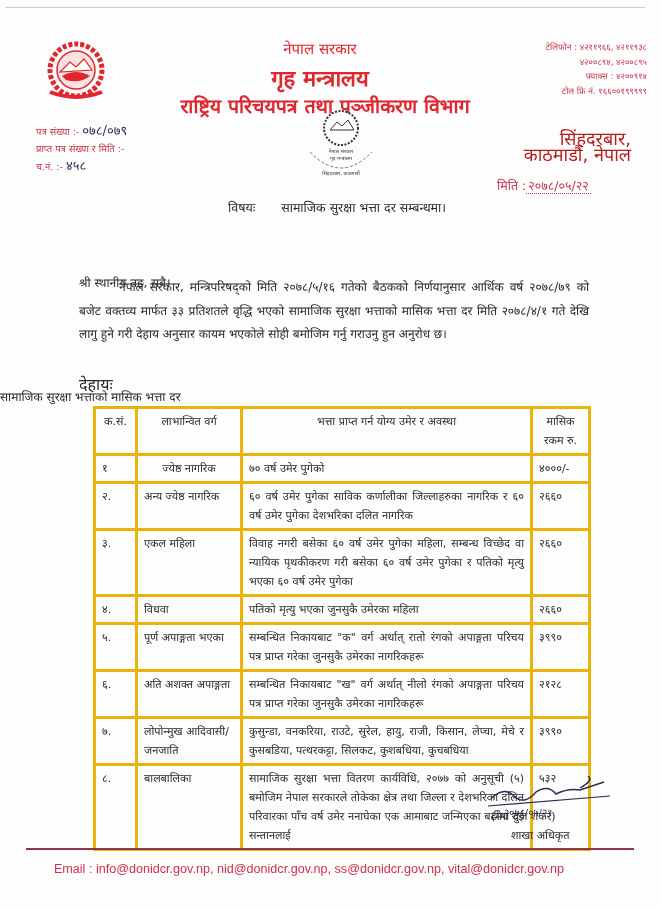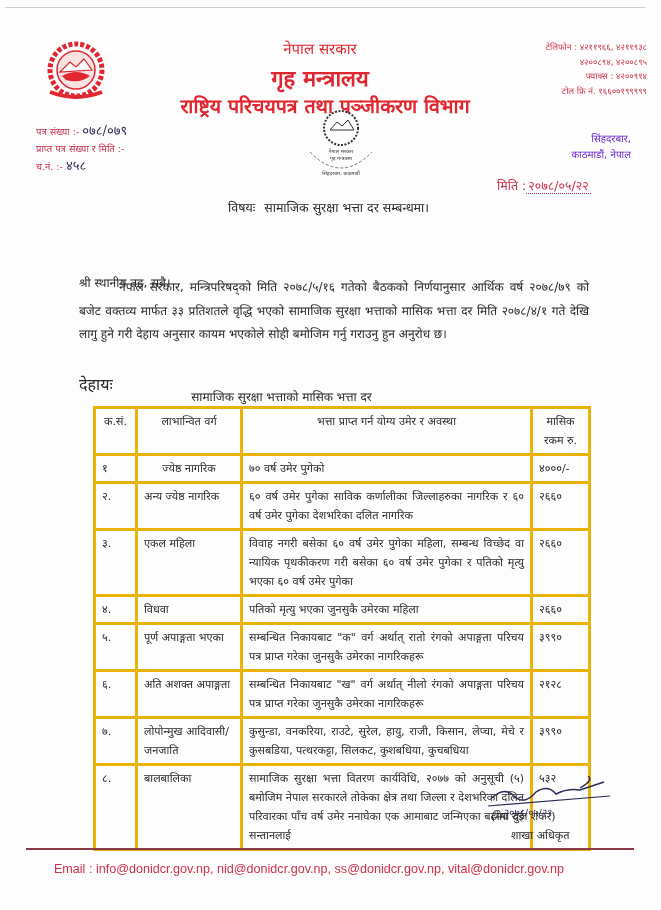--- a/index.html
+++ b/index.html
@@ -10,29 +10,29 @@
   .top-rule { position:absolute; left:5px; top:7px; width:640px; height:1px; background:#cfcfcf; }
   .emblem { position:absolute; left:40px; top:38px; width:72px; height:68px; }
   .hdr { position:absolute; text-align:center; color:#e0262e; font-weight:bold; white-space:nowrap; }
   .hdr.gov { left:250px; top:38px; width:140px; font-size:15px; font-weight:normal; }
   .hdr.ministry { left:230px; top:62px; width:180px; font-size:22px; }
   .hdr.dept { left:145px; top:92px; width:360px; font-size:19.5px; }
   .contacts { position:absolute; right:14px; top:40px; text-align:right; color:#c8354d; font-size:8.5px; line-height:14.5px; }
   .refs { position:absolute; left:36px; top:122px; font-size:9.5px; color:#c8354d; line-height:17px; }
   .refs .hand { color:#2b2b55; font-size:13px; font-family:"DejaVu Serif", serif;text-align:right; }
   .stamp { position:absolute; left:302px; top:104px; width:78px; height:80px; }
-  .address { position:absolute; right:30px; top:131px; text-align:right; color:#6d28d9; font-size:10px; line-height:16px; }
+  .address { position:absolute; right:30px; top:131px; text-align:right; color:#b91c1c; font-size:18px; line-height:16px; }
   .dateline { position:absolute; left:497px; top:177px; color:#c8354d; font-size:12.5px; }
   .dateline .val { border-bottom:1px dotted #c8354d; padding:0 2px; }
   .subject { position:absolute; left:228px; top:199px; font-size:12.5px; }
-  .subject .lbl { margin-right:5px; }
+  .subject .lbl { margin-right:22px; }
   .salute { position:absolute; left:79px; top:250px; font-size:12px;margin-top:24px; }
   .para { position:absolute; left:79px; top:276px; width:510px; font-size:12px; line-height:23.5px; text-align:justify; text-indent:40px; }
   .dehaya { position:absolute; left:79px; top:373px; font-size:16px;text-align:center; }
-  .table-title { position:absolute; left:0; width:563px; top:388px; text-align:center; font-size:12px; }
+  .table-title { position:absolute; left:0; width:563px; top:388px; text-align:left; font-size:12px; }
   table.rates {
     position:absolute; left:93px; top:406px; width:498px; border-collapse:collapse; font-size:11px;
   }
   table.rates td, table.rates th {
     border:3px solid #eab308; padding:3px 6px; vertical-align:top; font-weight:normal; line-height:19px;
   }
   table.rates th { text-align:center; }
   table.rates .c1 { width:27px; }
   table.rates .c2 { width:90px; }
   table.rates .c4 { width:43px; }

